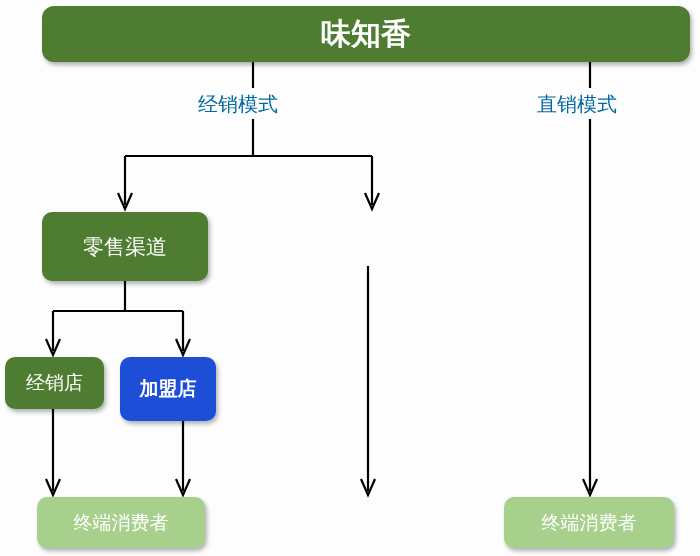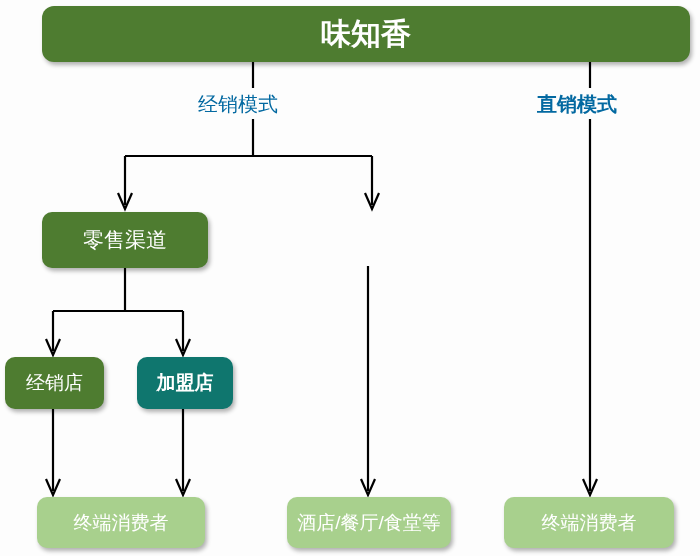--- a/index.html
+++ b/index.html
@@ -40,46 +40,46 @@
     height: 56px;
     background: #4E7C30;
     font-size: 30px;
     font-weight: bold;
     border-radius: 12px;
   }
   .node-retail {
     left: 42px;
     top: 212px;
     width: 166px;
-    height: 56px;
+    height: 69px;
     background: #4E7C30;
     font-size: 21px;
   }
   .node-wholesale {
     left: 286px;
     top: 212px;
     width: 166px;
     height: 54px;
     background: #E8762C;
     font-size: 21px;
   }
   .node-dealer {
     left: 5px;
     top: 357px;
     width: 99px;
     height: 52px;
     background: #4E7C30;
     font-size: 19px;
   }
   .node-franchise {
-    left: 137px;
+    left: 120px;
     top: 357px;
     width: 96px;
-    height: 52px;
-    background: #0f766e;
+    height: 64px;
+    background: #1d4ed8;
     font-size: 19px;
     font-weight: bold;
   }
   .node-consumer-left {
     left: 37px;
     top: 497px;
     width: 168px;
     height: 51px;
     background: #A8D08D;
     font-size: 19px;
@@ -109,21 +109,20 @@
     padding: 1px 5px;
     z-index: 4;
   }
   .lbl-distribution {
     left: 193px;
     top: 90px;
   }
   .lbl-direct {
     left: 532px;
     top: 90px;
-    font-weight: bold;
   }
   svg.wires {
     position: absolute;
     left: 0;
     top: 0;
     width: 700px;
     height: 556px;
     z-index: 1;
     pointer-events: none;
   }
@@ -178,16 +177,15 @@
 
   <div class="edge-label lbl-distribution">经销模式</div>
   <div class="edge-label lbl-direct">直销模式</div>
 
   <div class="node node-retail">零售渠道</div>
 
   <div class="node node-dealer">经销店</div>
   <div class="node node-franchise">加盟店</div>
 
   <div class="node node-consumer-left">终端消费者</div>
-  <div class="node node-horeca">酒店/餐厅/食堂等</div>
   <div class="node node-consumer-right">终端消费者</div>
 
 </div>
 
 </body></html>

